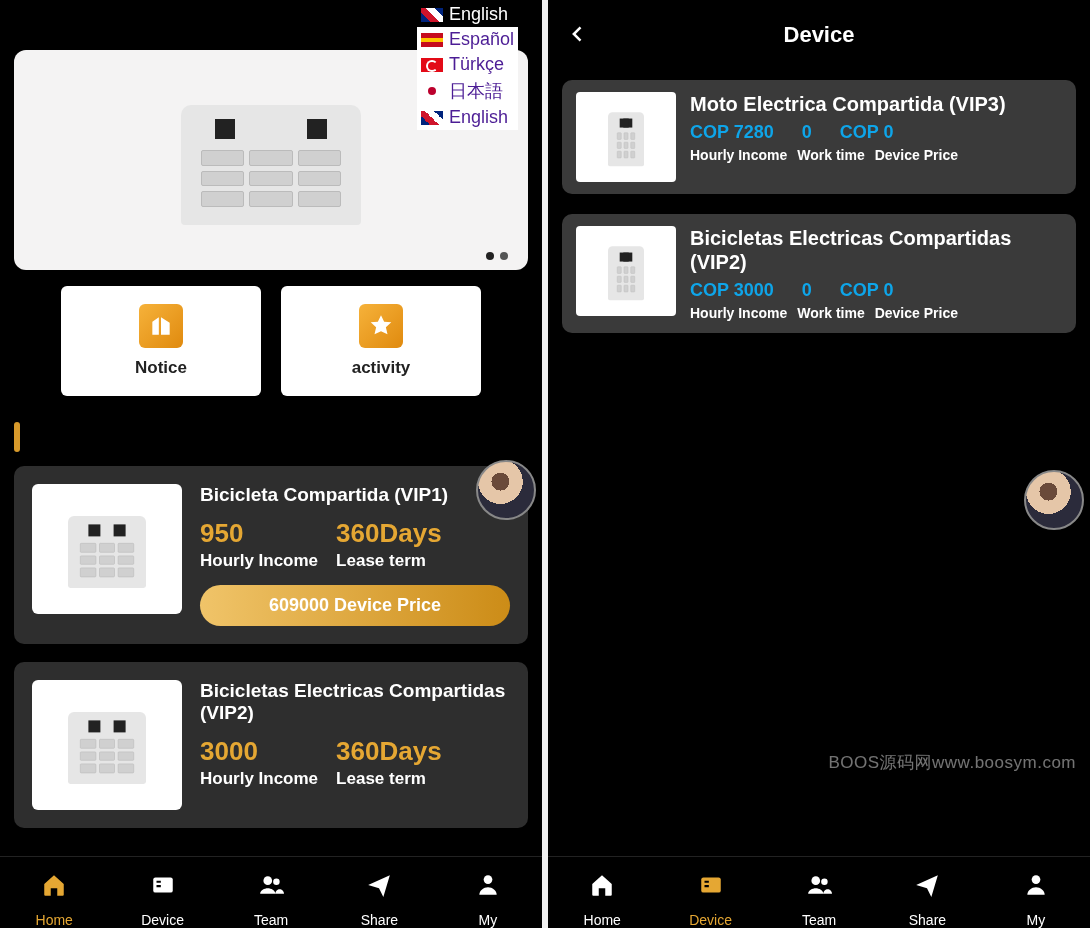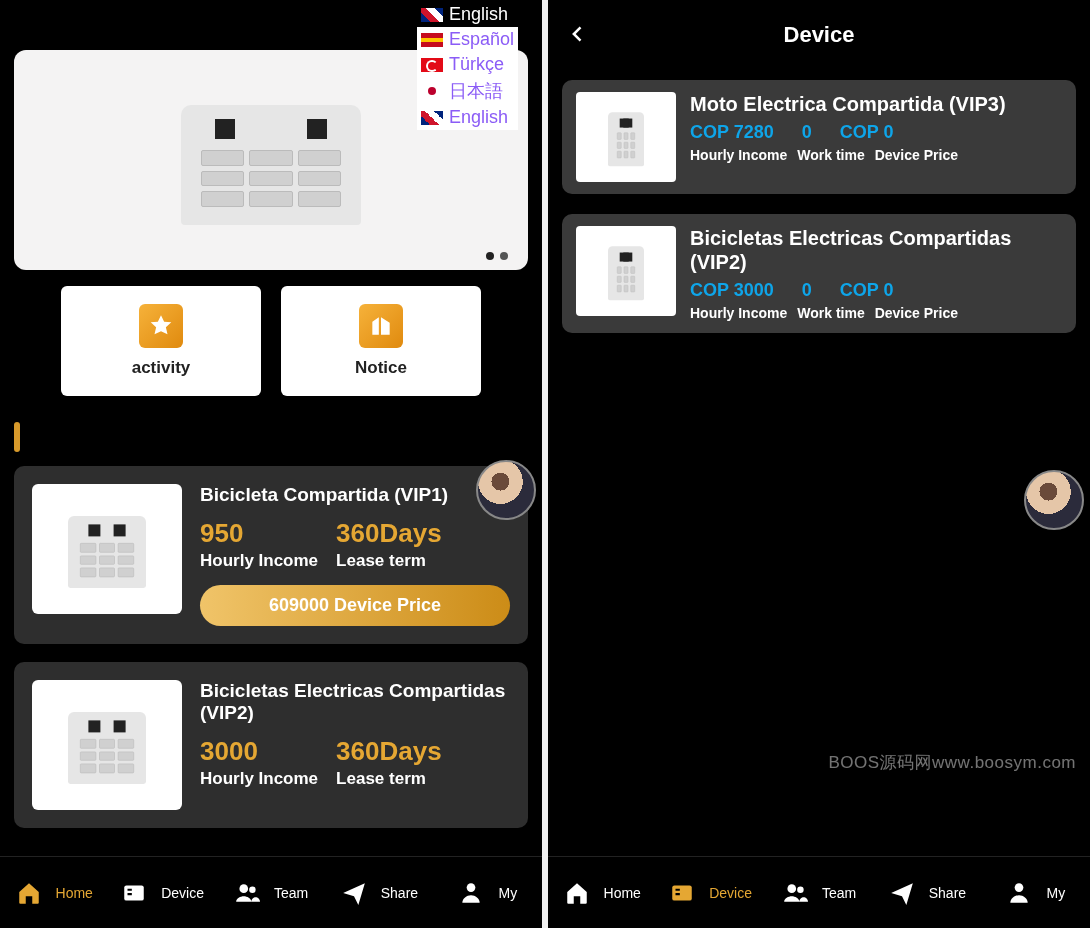--- a/index.html
+++ b/index.html
@@ -74,21 +74,21 @@
     display: inline-block;
   }
   .lang-item .flag.uk { background: linear-gradient(45deg,#00247d 25%,#cf142b 25%,#cf142b 50%,#fff 50%,#fff 75%,#00247d 75%); }
   .lang-item .flag.es { background: linear-gradient(#c60b1e 33%, #ffc400 33%, #ffc400 66%, #c60b1e 66%); }
   .lang-item .flag.tr { background: #e30a17; position:relative;}
   .lang-item .flag.tr::after{content:'';position:absolute;left:5px;top:2px;width:8px;height:8px;border:2px solid #fff;border-radius:50%;border-right-color:transparent;}
   .lang-item .flag.jp { background: #fff; position:relative;}
   .lang-item .flag.jp::after{content:'';position:absolute;left:7px;top:3px;width:8px;height:8px;background:#bc002d;border-radius:50%;}
   .lang-menu {
     background: #fff;
-    color: #8b5cf6;
+    color: #4c1d95;
   }
   
   .banner {
     margin-top: 40px;
     height: 220px;
     background: #f4f3f3;
     border-radius: 12px;
     position: relative;
     display:flex;
     align-items:center;
@@ -214,21 +214,21 @@
   }
   
   .nav {
     height:72px;
     background:#000;
     border-top:1px solid #222;
     display:flex;
   }
   .nav-item {
     flex:1;
-    display:flex;flex-direction:row;align-items:center;justify-content:center;
+    display:flex;flex-direction:column;align-items:center;justify-content:flex-end;
     font-size:14px;
     cursor:pointer;
     color:#fff;
     gap:14px;
   }
   .nav-item.active { color:#e5a733;}
   .nav-item svg { width:26px;height:26px;}
   
   .wm {
     position:absolute;
@@ -292,32 +292,32 @@
         <div class="dots">
           <span class="active"></span>
             <span></span>
         </div>
       </div>
 
       <div class="two-cards">
         <div class="mini-card">
           <div class="icon-wrap">
             <svg viewBox="0 0 24 24" fill="#fff" width="26" height="26">
-                <path d="M12 2l2.9 6 6.6.6-5 4.5 1.5 6.4L12 16.9 6 19.5l1.5-6.4-5-4.5 6.6-.6L12 2z"></path>
+                <path d="M4 20V8l6-4v16H4zm8 0V4l8 5v11h-8z"></path>
               </svg>
           </div>
-          <div class="label">activity</div>
+          <div class="label">Notice</div>
         </div>
         <div class="mini-card">
           <div class="icon-wrap">
             <svg viewBox="0 0 24 24" fill="#fff" width="26" height="26">
-                <path d="M4 20V8l6-4v16H4zm8 0V4l8 5v11h-8z"></path>
+                <path d="M12 2l2.9 6 6.6.6-5 4.5 1.5 6.4L12 16.9 6 19.5l1.5-6.4-5-4.5 6.6-.6L12 2z"></path>
               </svg>
           </div>
-          <div class="label">Notice</div>
+          <div class="label">activity</div>
         </div>
       </div>
 
       <div class="sec-head">
         <div class="bar"></div>
       </div>
 
       <div class="float-avatar" style="top:460px;"></div>
 
       <div class="dev-card">

